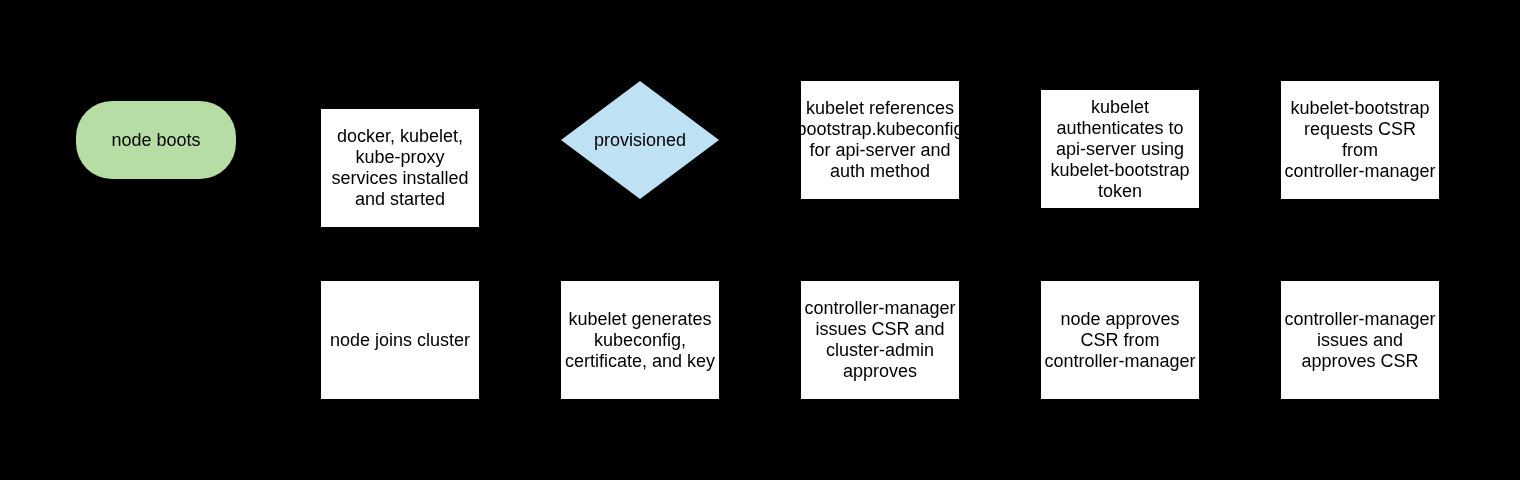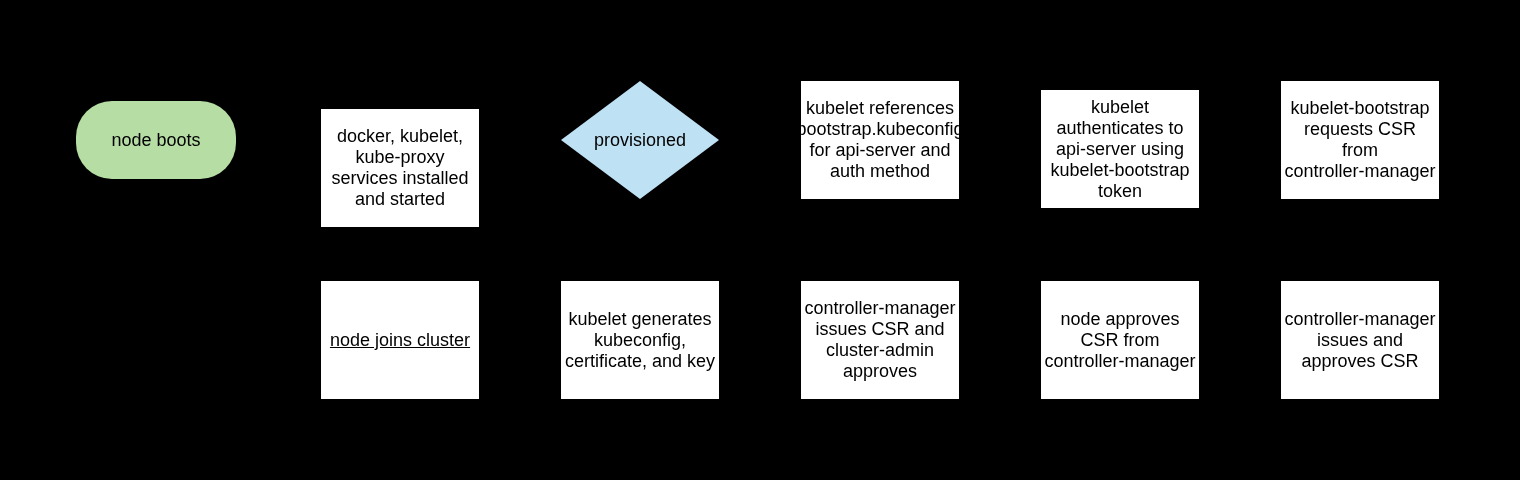--- a/index.html
+++ b/index.html
@@ -94,21 +94,21 @@
   </div>
 
   <div class="node process" style="left:1281px; top:81px;">
     <span class="label">kubelet-bootstrap
 requests CSR
 from
 controller-manager</span>
   </div>
 
 
-  <div class="node process" style="left:321px; top:281px;text-decoration:underline;">
+  <div class="node process" style="left:321px; top:281px;">
     <span class="label">node joins cluster</span>
   </div>
 
   <div class="node process" style="left:561px; top:281px;">
     <span class="label">kubelet generates
 kubeconfig,
 certificate, and key</span>
   </div>
 
   <div class="node process" style="left:801px; top:281px;">

